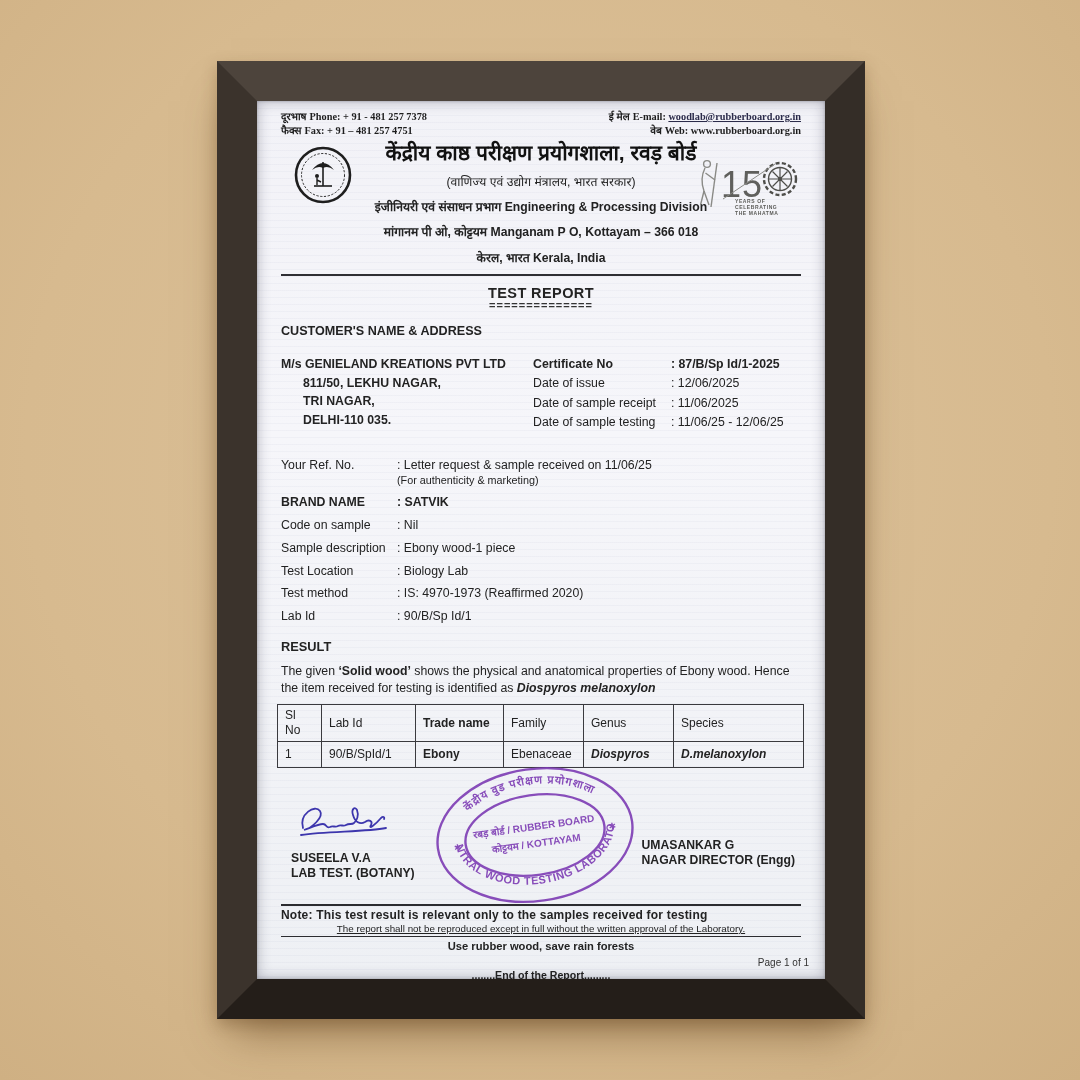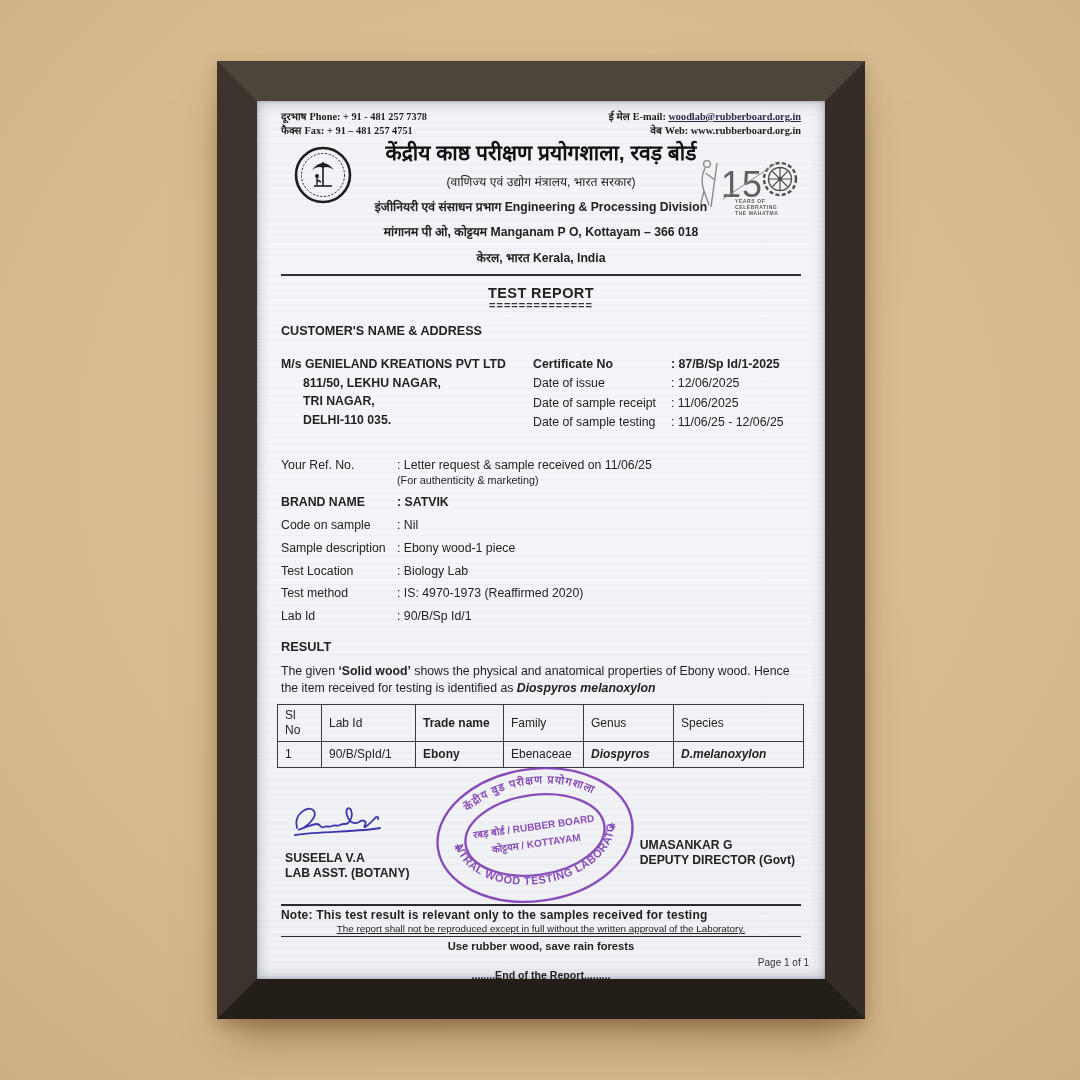--- a/index.html
+++ b/index.html
@@ -82,21 +82,21 @@
 
   table.res{ border-collapse:collapse; margin-top:6px; width:527px; margin-left:-4px; }
   table.res th, table.res td{ border:1.6px solid #3a3a3e; padding:3px 7px; font-size:12px; text-align:left; font-weight:normal; }
   table.res .c-bold{ font-weight:bold; }
   table.res .c-bi{ font-weight:bold; font-style:italic; }
   table.res th{ height:22px; }
   table.res td{ height:26px; }
 
   
   .sig-section{ position:relative; height:126px; margin-top:8px; }
-  .sig-left{ position:absolute; left:4px; top:22px; }
+  .sig-left{ position:absolute; left:10px; top:22px; }
   .sig-name{ font-weight:bold; font-size:12.2px; margin-top:2px; }
   .sig-title{ font-weight:bold; font-size:12.2px; }
   .sig-right{ position:absolute; right:6px; top:60px; }
   .stamp-wrap{ position:absolute; left:148px; top:-16px; width:212px; height:150px; transform:rotate(-8deg); opacity:.9; }
   .stamp-stroke{ fill:none; stroke:#7d3cb4; stroke-width:2.4; }
   .stamp-arc{ font-size:11px; font-weight:bold; fill:#7d3cb4; letter-spacing:1px; }
   .stamp-center{ font-size:10px; font-weight:bold; fill:#7d3cb4; }
   .stamp-star{ font-size:9px; fill:#7d3cb4; }
 
   
@@ -257,41 +257,41 @@
 
     <div class="sig-section">
       <div class="sig-left">
         <svg width="100" height="46" viewBox="0 0 100 46">
           <g stroke="#3d36ad" stroke-width="1.8" fill="none" stroke-linecap="round">
             <path d="M12 30 C8 16 24 6 29 13 C33 19 21 30 13 32 C19 30 27 26 32 26 C36 26 35 31 39 29 C42 27 44 30 47 28 C50 26 52 29 55 27 C58 25 61 27 63 25 C66 23 68 17 66 12 C64 8 60 11 62 17 C64 24 69 27 74 24 C78 21 82 23 80 27 C77 32 84 27 90 20 C92 18 94 19 93 21"></path>
             <path d="M10 37 C35 33 75 34 95 30"></path>
           </g>
         </svg>
         <div class="sig-name">SUSEELA V.A</div>
-        <div class="sig-title">LAB ASST. (BOTANY)</div>
+        <div class="sig-title">LAB TEST. (BOTANY)</div>
       </div>
 
       <svg class="stamp-wrap" viewBox="0 0 212 150">
         <defs>
           <path id="arcTop" d="M 22 78 A 84 54 0 0 1 190 78" fill="none"></path>
           <path id="arcBot" d="M 26 72 A 80 52 0 0 0 186 72" fill="none"></path>
         </defs>
         <ellipse cx="106" cy="75" rx="98" ry="66" class="stamp-stroke"></ellipse>
         <ellipse cx="106" cy="75" rx="70" ry="40" class="stamp-stroke"></ellipse>
         <text class="stamp-arc"><textPath href="#arcTop" startOffset="50%" text-anchor="middle">केंद्रीय वुड परीक्षण प्रयोगशाला</textPath></text>
         <text class="stamp-arc" style="letter-spacing:.5px"><textPath href="#arcBot" startOffset="50%" text-anchor="middle">CENTRAL WOOD TESTING LABORATORY</textPath></text>
         <text x="106" y="70" text-anchor="middle" class="stamp-center">रबड़ बोर्ड / RUBBER BOARD</text>
         <text x="106" y="87" text-anchor="middle" class="stamp-center">कोट्टयम / KOTTAYAM</text>
         <text x="24" y="80" class="stamp-star">✱</text>
         <text x="180" y="80" class="stamp-star">✱</text>
       </svg>
 
       <div class="sig-right">
         <div class="sig-name">UMASANKAR G</div>
-        <div class="sig-title">DEPUTY DIRECTOR (Govt)</div>
+        <div class="sig-title">NAGAR DIRECTOR (Engg)</div>
       </div>
     </div>
 
     <div class="note-block">
       <div class="note-main">Note: This test result is relevant only to the samples received for testing</div>
       <div class="note-disclaimer">The report shall not be reproduced except in full without the written approval of the Laboratory.</div>
       <div class="slogan">Use rubber wood, save rain forests</div>
     </div>
     <div class="end-line">........End of the Report.........</div>
 

